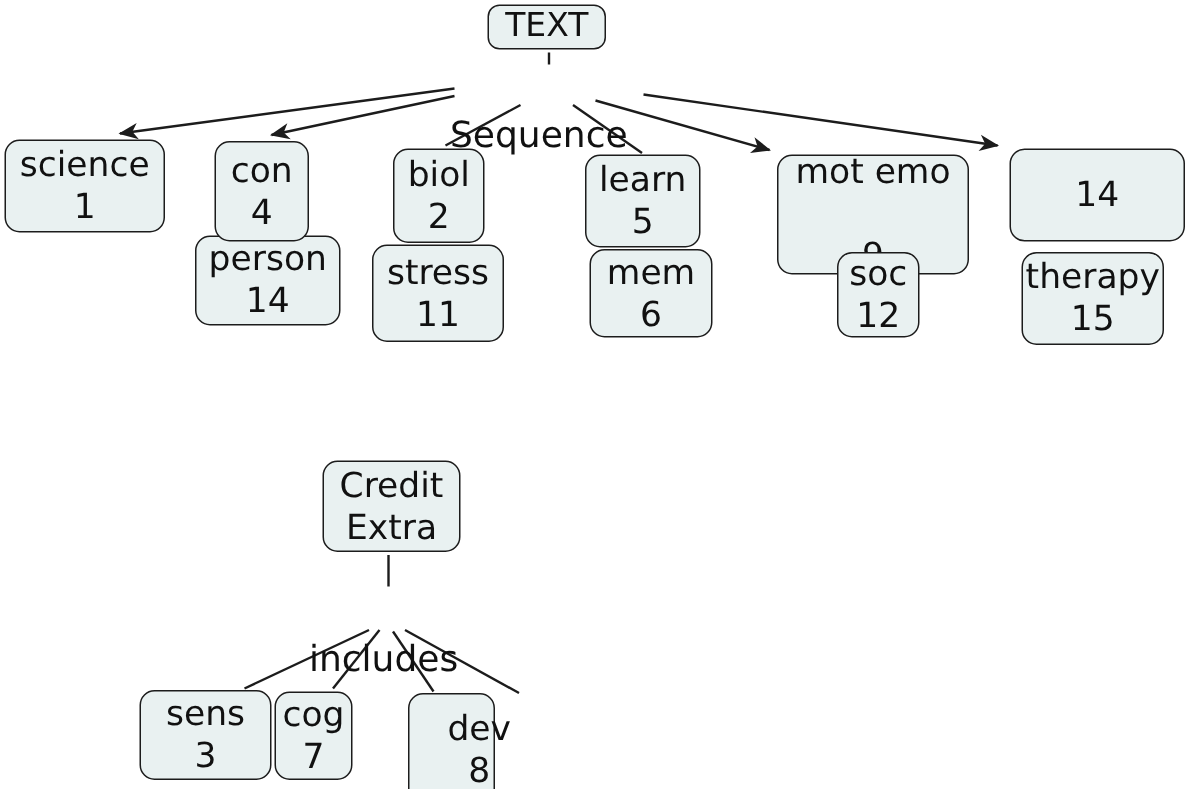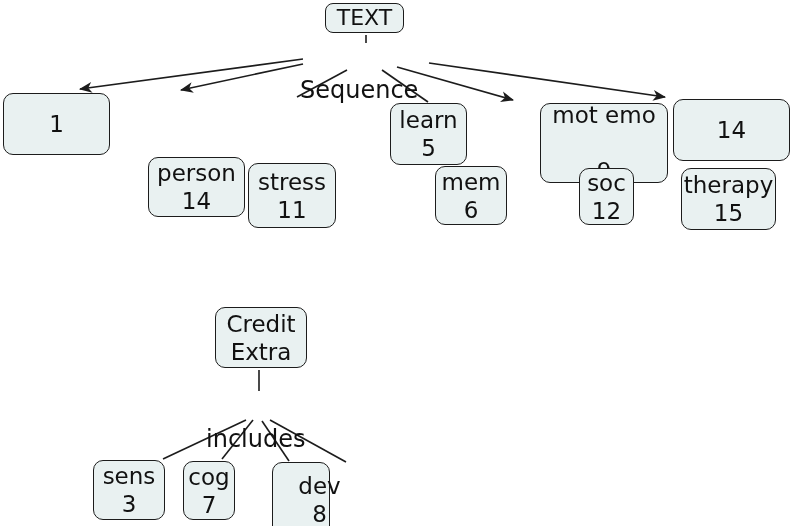--- a/index.html
+++ b/index.html
@@ -39,33 +39,33 @@
     line-height: 26px;
     text-align: left;
     background: transparent;
     margin-top: 34px;
   }
   
   #n-text     { left:325px; top:3px;   width:79px;  height:30px; border-radius:8px; font-size:22px; }
   #lbl-sequence { left:300px; top:43px; width:130px; }
   #n-science  { left:3px;   top:93px;  width:107px; height:62px; }
   #n-con      { left:143px; top:94px;  width:63px;  height:67px; z-index:2; }
-  #n-person   { left:130px; top:157px; width:97px;  height:60px; z-index:1;margin-left:18px; }
+  #n-person   { left:130px; top:157px; width:97px;  height:60px; z-index:1; }
   #n-biol     { left:262px; top:99px;  width:61px;  height:63px; }
   #n-stress   { left:248px; top:163px; width:88px;  height:65px; }
   #n-learn    { left:390px; top:103px; width:77px;  height:62px; }
-  #n-mem      { left:393px; top:166px; width:72px;  height:59px;margin-left:42px; }
-  #n-motemo   { left:540px; top:103px; width:128px; height:80px;gap:28px; }
-  #n-soc      { left:558px; top:168px; width:55px;  height:57px;margin-left:21px; }
+  #n-mem      { left:393px; top:166px; width:82px;  height:59px; }
+  #n-motemo   { left:518px; top:103px; width:128px; height:80px;gap:28px; }
+  #n-soc      { left:558px; top:168px; width:55px;  height:57px; }
   #n-disorder { left:673px; top:99px;  width:117px; height:62px; }
   #n-therapy  { left:681px; top:168px; width:95px; height:62px; }
   
   #n-extra    { left:215px; top:307px; width:92px;  height:61px; }
   #lbl-includes { left:206px; top:392px; width:106px; }
-  #n-sens     { left:93px;  top:460px; width:72px;  height:60px; }
+  #n-sens     { left:93px;  top:460px; width:88px;  height:60px; }
   #n-cog      { left:183px; top:461px; width:52px;  height:59px; }
   #n-dev      { left:272px; top:462px; width:58px;  height:75px;padding-left:37px; }
   #n-sexgen   { left:357px; top:463px; width:103px; height:60px; }
 </style>
 </head>
 <body>
 
 <div class="canvas">
 
   <svg class="edges" viewBox="0 0 792 526" xmlns="http://www.w3.org/2000/svg">
@@ -88,29 +88,38 @@
     <line x1="270" y1="420" x2="346" y2="462" stroke="#1c1c1c" stroke-width="1.6"></line>
   </svg>
 
   <div class="node" id="n-text">
     <span>TEXT</span>
   </div>
 
   <div class="link-label" id="lbl-sequence">Sequence</div>
 
   <div class="node" id="n-science">
+    <span>science</span>
     <span>1</span>
   </div>
 
   <div class="node" id="n-person">
     <span>person</span>
     <span>14</span>
   </div>
 
+  <div class="node" id="n-con">
+    <span>con</span>
+    <span>4</span>
+  </div>
 
+  <div class="node" id="n-biol">
+    <span>biol</span>
+    <span>2</span>
+  </div>
 
   <div class="node" id="n-stress">
     <span>stress</span>
     <span>11</span>
   </div>
 
   <div class="node" id="n-learn">
     <span>learn</span>
     <span>5</span>
   </div>

